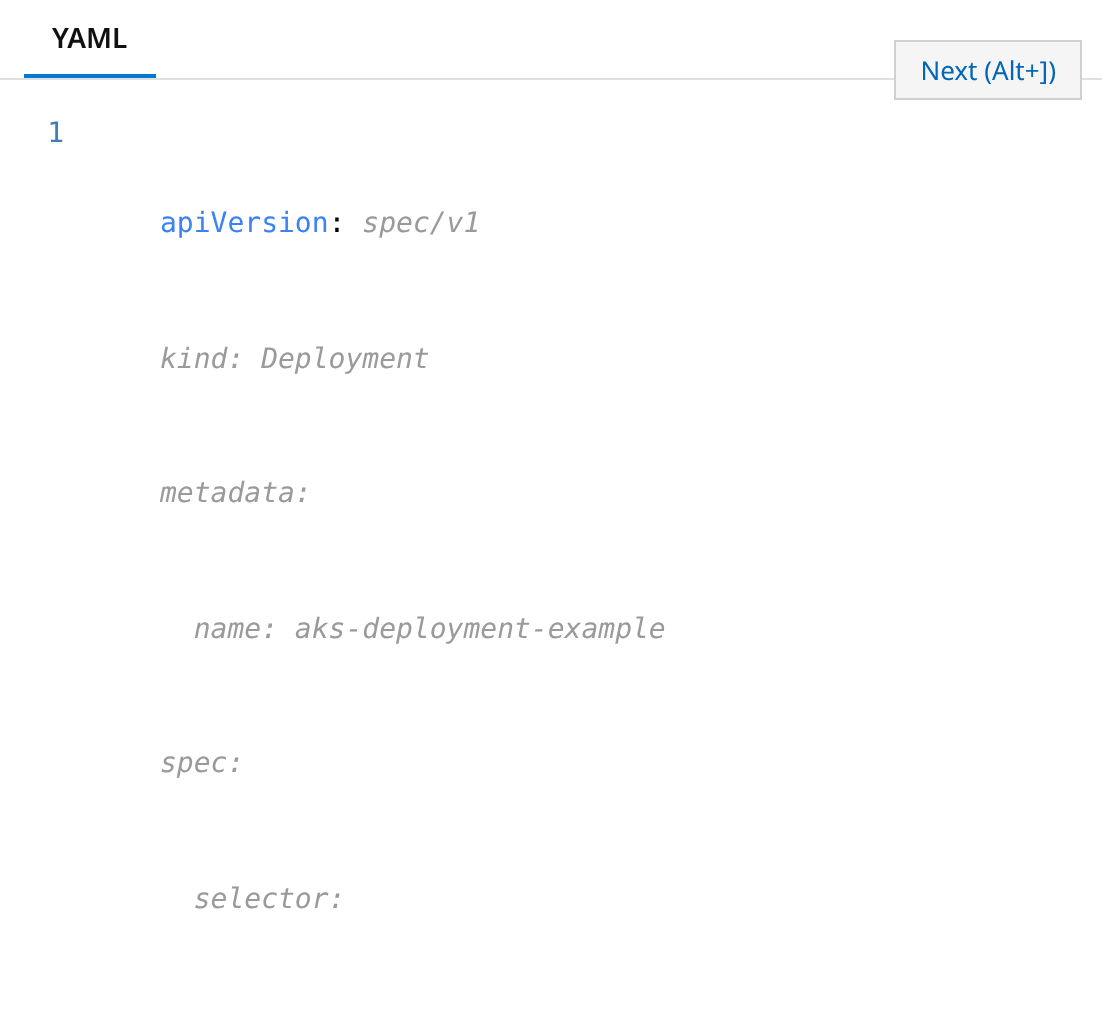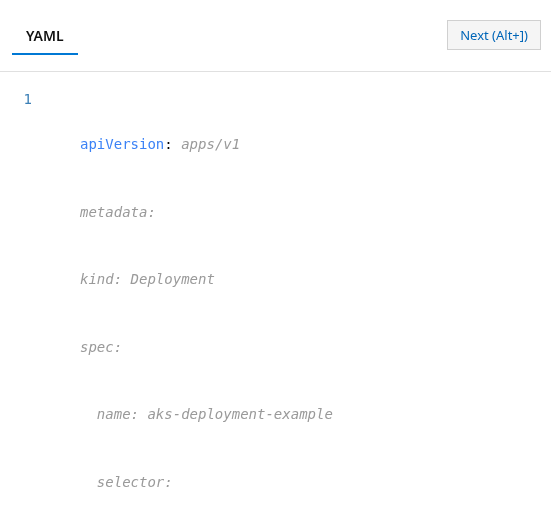--- a/index.html
+++ b/index.html
@@ -7,21 +7,21 @@
     margin: 0;
     font-family: "Segoe UI", system-ui, -apple-system, sans-serif;
     font-size: 14px;
     background: #fff;
     color: #333;
     width: 551px;
   }
   .tabs {
     display: flex;
     border-bottom: 1px solid #e0e0e0;
-    padding: 16px 12px;
+    padding: 0 12px;
     position: relative;
   }
   .tab {
     padding: 10px 14px 8px;
     font-size: 14px;
     color: #555;
     cursor: pointer;
     border-bottom: 2px solid transparent;
   }
   .tab.active {
@@ -84,25 +84,25 @@
   <div class="suggest-bar">
     <div class="suggest-btn">Next (Alt+])</div>
   </div>
 </div>
 
 <div class="editor-wrap">
   <div class="gutter">
     <div>1</div>
   </div>
   <div class="code">
-    <div class="code-line"><span class="key">apiVersion</span><span class="punct">:</span><span class="ghost"> apps/v1</span></div>
+    <div class="code-line"><span class="key">apiVersion</span><span class="punct">:</span><span class="ghost"> spec/v1</span></div>
+    <div class="code-line ghost">kind: Deployment</div>
     <div class="code-line ghost">metadata:</div>
-    <div class="code-line ghost">kind: Deployment</div>
+    <div class="code-line ghost">  name: aks-deployment-example</div>
     <div class="code-line ghost">spec:</div>
-    <div class="code-line ghost">  name: aks-deployment-example</div>
     <div class="code-line ghost">  selector:</div>
     
     
     
     
     
     
     
     
     

